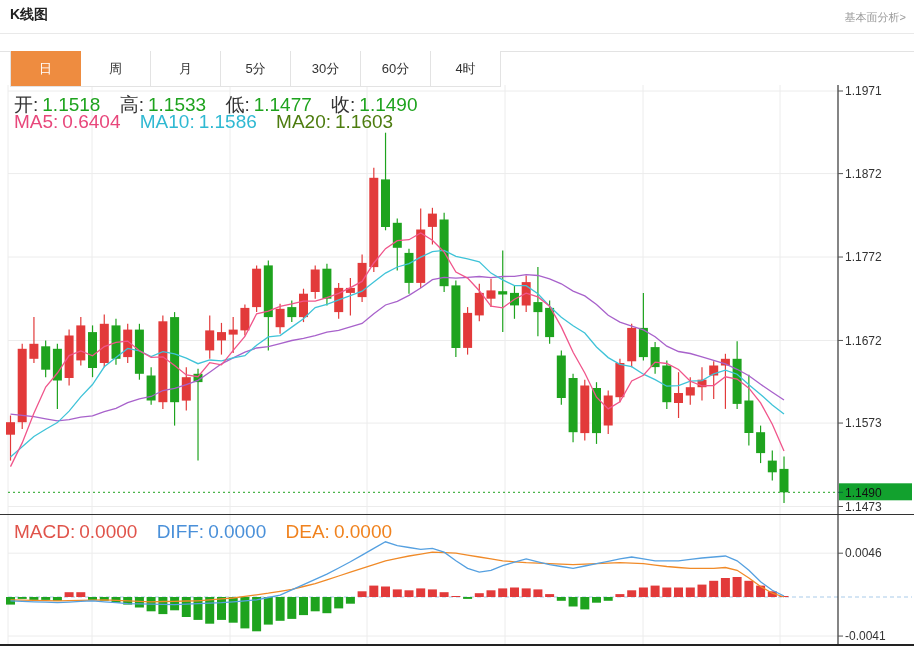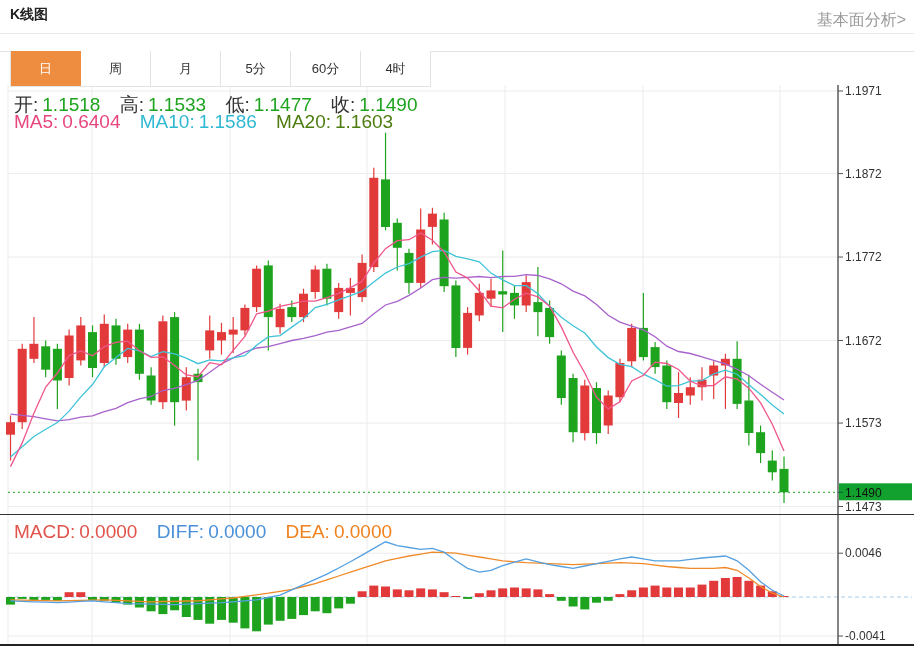--- a/index.html
+++ b/index.html
@@ -1,19 +1,19 @@
 <!DOCTYPE html>
 <html><head>
 <meta charset="utf-8">
 <style>
   * { margin:0; padding:0; box-sizing:border-box; }
   html,body { width:914px; height:647px; background:#fff; font-family:"Liberation Sans","DejaVu Sans",sans-serif; }
   body { position:relative; overflow:hidden; }
   .hdr-title { position:absolute; left:10px; top:6px; font-size:14px; font-weight:bold; color:#222; }
-  .hdr-link { position:absolute; right:8px; top:10px; font-size:16px; color:#9a9a9a; text-decoration:none; cursor:pointer; }
+  .hdr-link { position:absolute; right:8px; top:10px; font-size:11px; color:#9a9a9a; text-decoration:none; cursor:pointer; }
   .hdr-line { position:absolute; left:0; top:33px; width:914px; border-top:1px solid #e9e9e9; }
   .tabbar-line { position:absolute; left:0; top:51px; width:914px; border-top:1px solid #e3e3e3; }
   .tabbar { position:absolute; left:10px; top:51px; display:flex; border-left:1px solid #e3e3e3; border-bottom:1px solid #e3e3e3; background:#fff; z-index:3; }
   .tab { width:70px; height:35px; line-height:35px; text-align:center; font-size:13px; color:#333; border-right:1px solid #e3e3e3; background:#fff; cursor:pointer; }
   .tab.active { background:#ee8c40; border-color:#ee8c40; color:#fff; }
   svg#plot { position:absolute; left:0; top:0; width:914px; height:647px; }
   svg text { font-family:"Liberation Sans","DejaVu Sans",sans-serif; font-size:12px; fill:#333; }
   .lg { position:absolute; font-size:19px; white-space:nowrap; z-index:2; }
   .lg span { margin-right:4px; }
   .lg .gap { margin-right:14px; }
@@ -31,20 +31,21 @@
 
 <div class="hdr-title">K线图</div>
 <a class="hdr-link">基本面分析&gt;</a>
 <div class="hdr-line"></div>
 <div class="tabbar-line"></div>
 <div class="tabbar">
     <div class="tab active">日</div>
     <div class="tab">周</div>
     <div class="tab">月</div>
     <div class="tab">5分</div>
+    <div class="tab">30分</div>
     <div class="tab">60分</div>
     <div class="tab">4时</div>
   </div>
 
 <div>
   <svg id="plot" viewBox="0 0 914 647">
       <line x1="92" y1="85" x2="92" y2="645" stroke="#ececec"></line>
       <line x1="230" y1="85" x2="230" y2="645" stroke="#ececec"></line>
       <line x1="367" y1="85" x2="367" y2="645" stroke="#ececec"></line>
       <line x1="505" y1="85" x2="505" y2="645" stroke="#ececec"></line>

